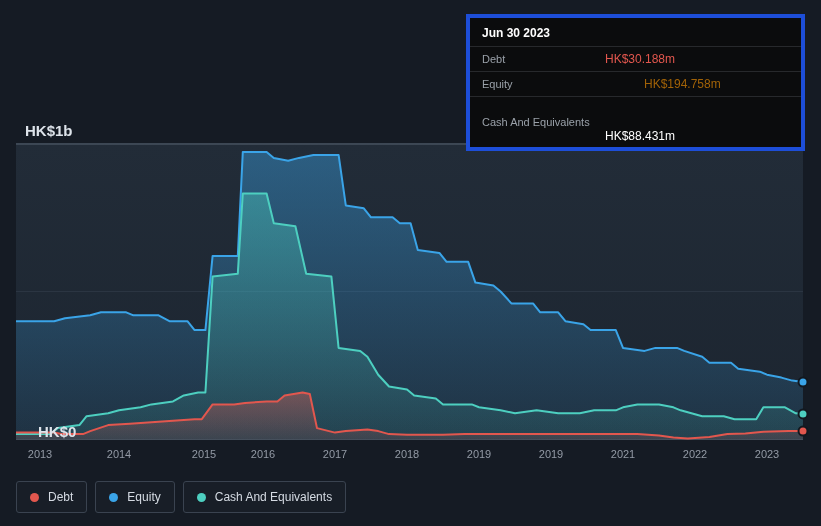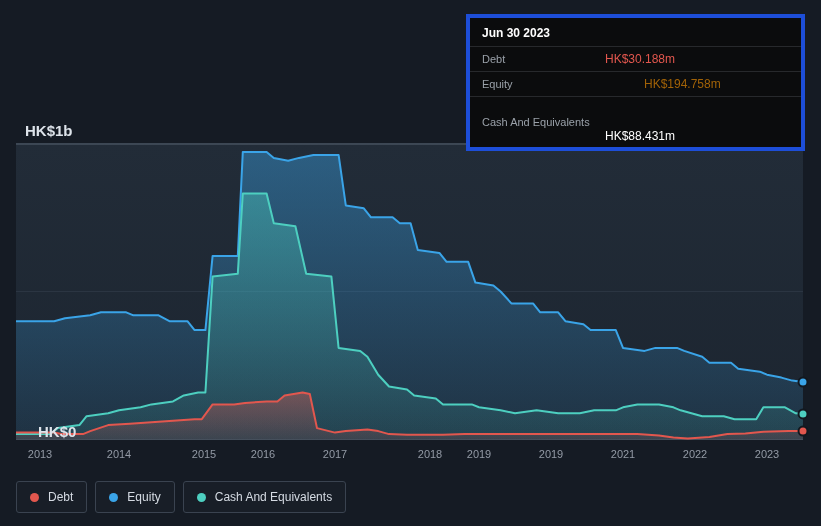--- a/index.html
+++ b/index.html
@@ -80,21 +80,21 @@
 </div>
 
 <div class="y-label bottom">HK$0</div>
 
 <div class="x-axis" id="x-axis">
     <span class="tick" style="left: 24px;">2013</span>
     <span class="tick" style="left: 103px; text-align: center;">2014</span>
     <span class="tick" style="left: 188px;">2015</span>
     <span class="tick" style="left: 247px;">2016</span>
     <span class="tick" style="left: 319px;">2017</span>
-    <span class="tick" style="left: 414px;">2018</span>
+    <span class="tick" style="left: 391px;">2018</span>
     <span class="tick" style="left: 463px;">2019</span>
     <span class="tick" style="left: 535px;">2019</span>
     <span class="tick" style="left: 607px;">2021</span>
     <span class="tick" style="left: 679px;">2022</span>
     <span class="tick" style="left: 751px;">2023</span>
   </div>
 
 <div class="tooltip">
   <div class="tt-header">Jun 30 2023</div>
   <div class="tt-row">

